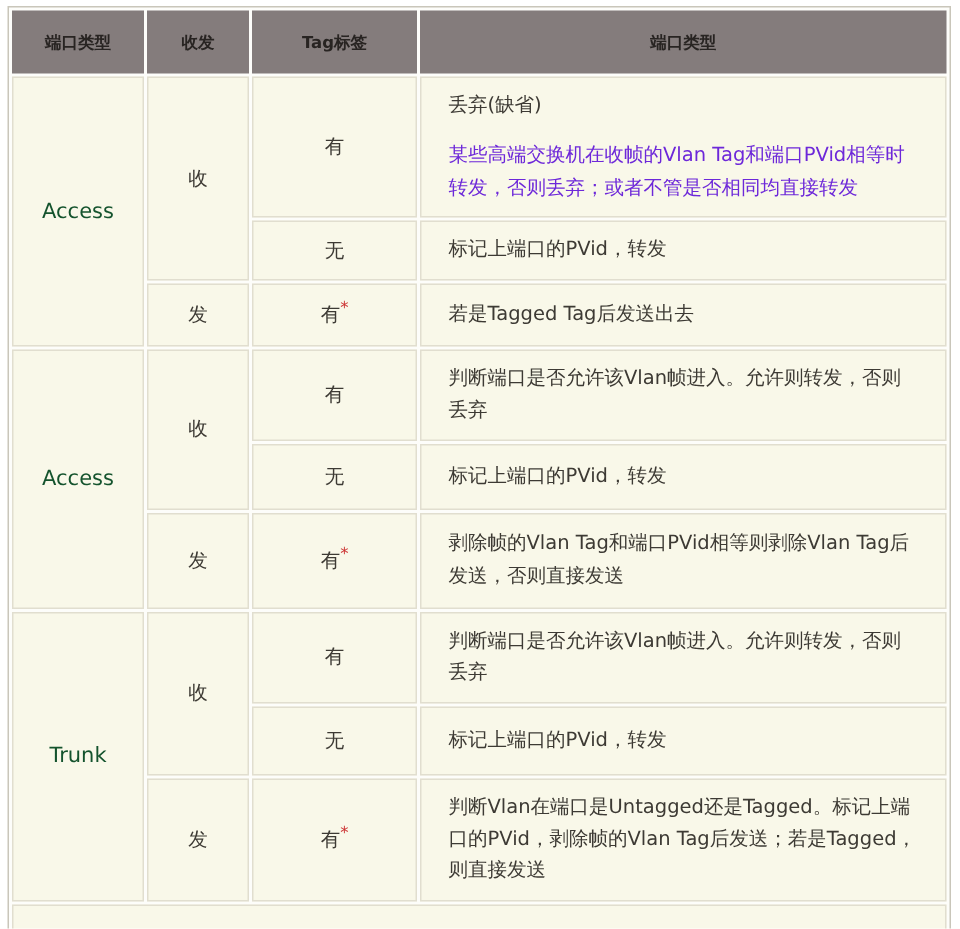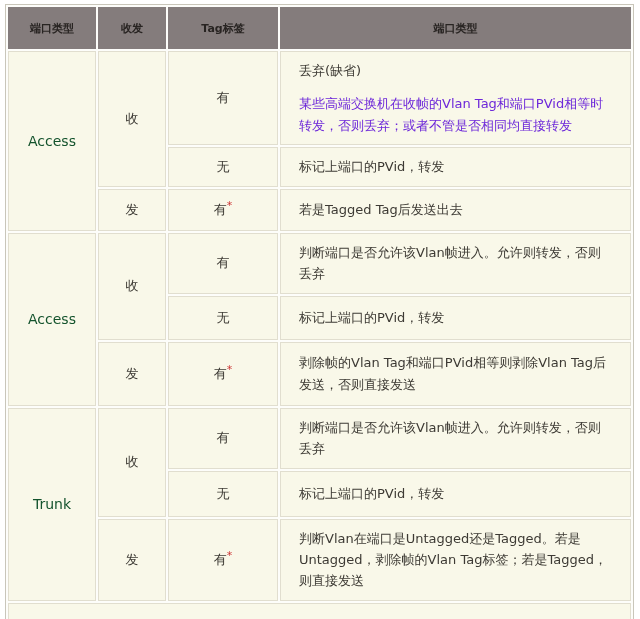--- a/index.html
+++ b/index.html
@@ -150,21 +150,21 @@
       <tr style="height:46px;">
         <td class="tag-cell"><span>无</span></td>
         <td class="desc-cell">
             <p class="desc-main">标记上端口的PVid，转发</p>
           </td>
       </tr>
       <tr style="height:60px;">
         <td class="dir-cell">发</td>
         <td class="tag-cell"><span>有</span><sup class="star">*</sup></td>
         <td class="desc-cell">
-            <p class="desc-main">判断Vlan在端口是Untagged还是Tagged。若是Untagged，剥除帧的Vlan Tag标签；若是Tagged，则直接发送</p>
+            <p class="desc-main">判断Vlan在端口是Untagged还是Tagged。标记上端口的PVid，剥除帧的Vlan Tag后发送；若是Tagged，则直接发送</p>
           </td>
       </tr>
 
       <tr>
         <td class="footnote-cell" colspan="4">注*：从交换机内部向外发送的帧，在Untagged/Tagged处理前必定携带Vlan Tag。</td>
       </tr>
     </tbody>
   </table>
 </div>
 

